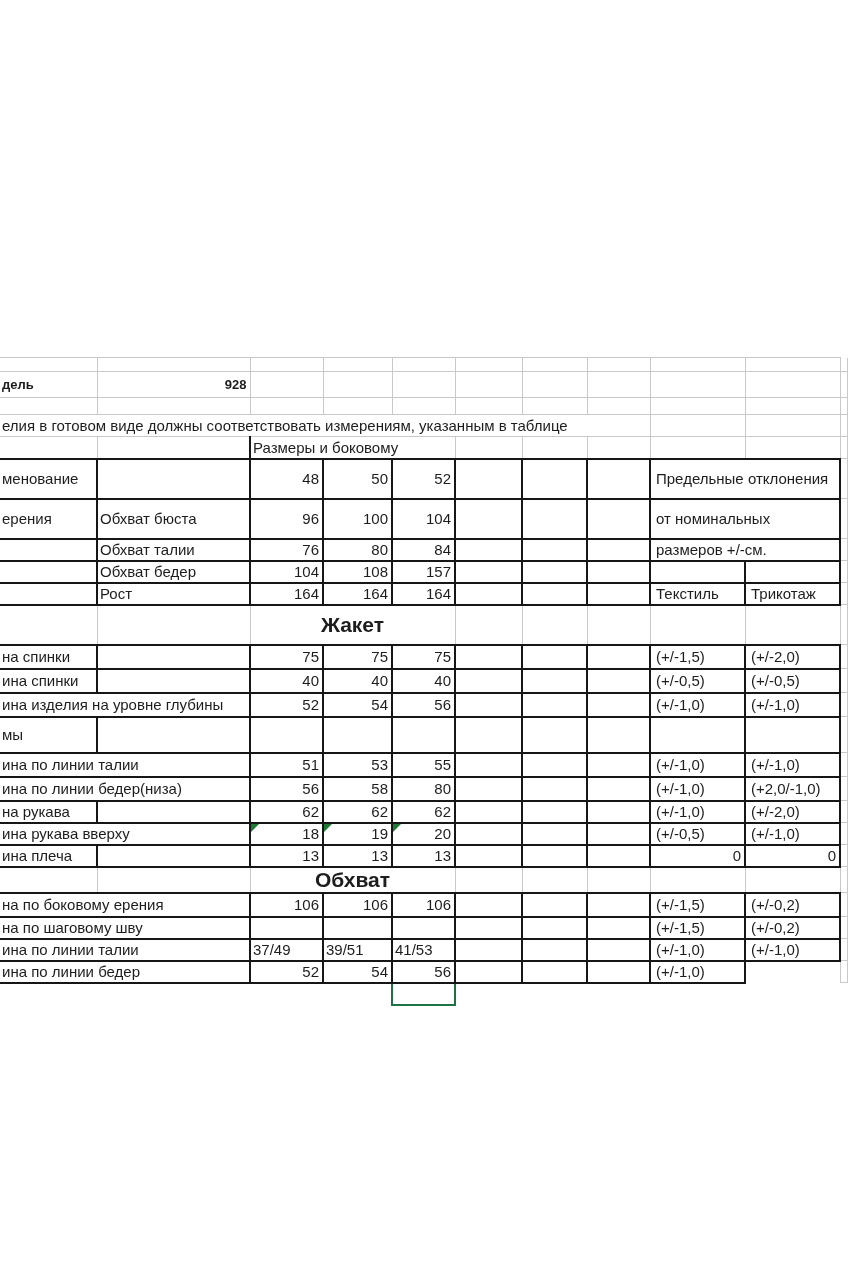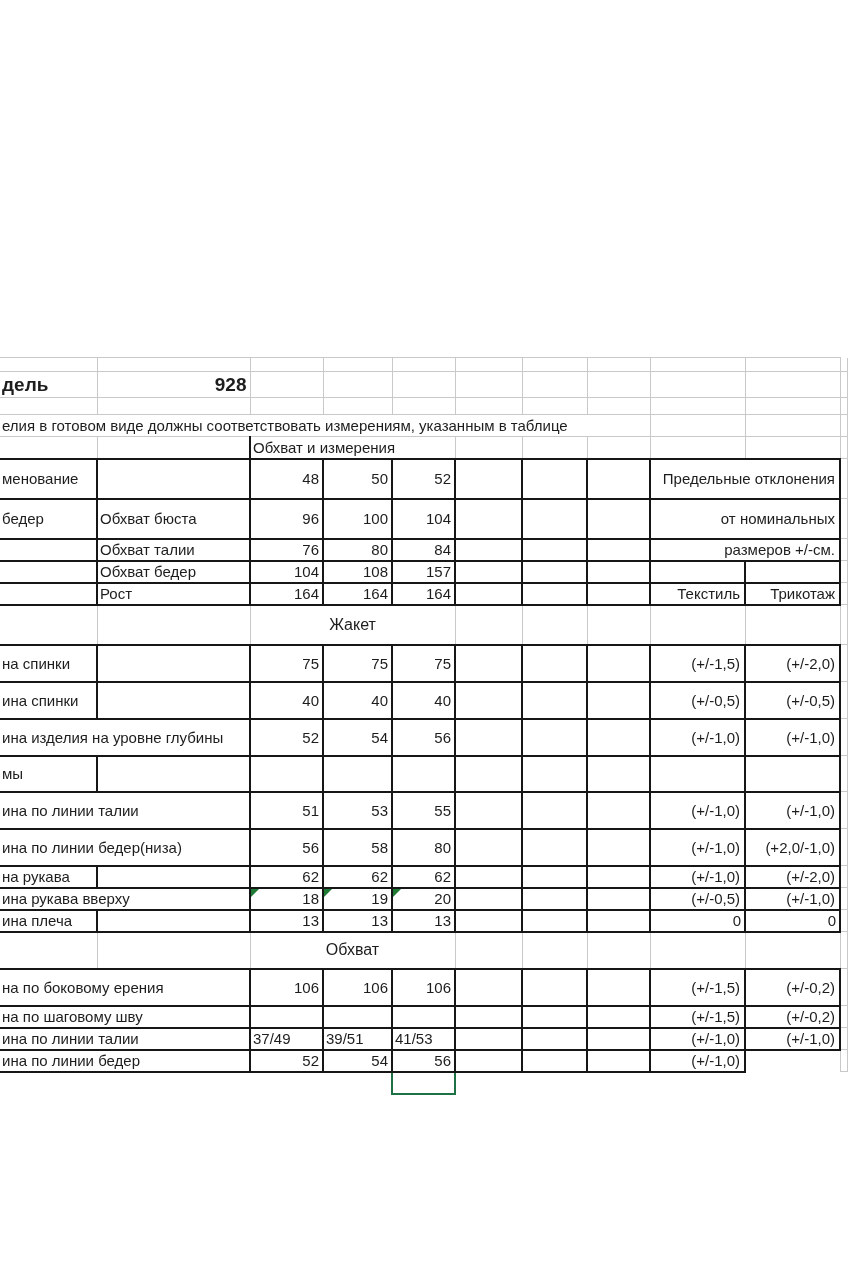--- a/index.html
+++ b/index.html
@@ -9,30 +9,30 @@
         font-family:"Liberation Sans",sans-serif;font-size:15px;color:#1d1d1d;}
   td{padding:0 4px;white-space:nowrap;overflow:visible;vertical-align:middle;}
   td:first-child{border-left:none !important;}
   .g{border:1px solid #c9c9c9;}
   .b{border:2px solid #161616;}
   .bl{border-left:2px solid #161616;}
   .k{border-left:1px solid #c9c9c9;border-right:1px solid #c9c9c9;border-bottom:1px solid #c9c9c9;}
   .gv{border-left:1px solid #c9c9c9;border-right:1px solid #c9c9c9;}
   .num{text-align:right;padding-right:3px;}
   .lab{text-align:left;padding-left:2px;}
-  .tol{text-align:right;padding-left:5px;}
+  .tol{text-align:left;padding-left:5px;}
   .bold{font-weight:normal;}
-  .big{font-size:19px;font-weight:bold;}
-  .sec{font-weight:normal;font-size:16px;text-align:center;}
+  .big{font-size:13px;font-weight:bold;}
+  .sec{font-weight:bold;font-size:21px;text-align:center;}
   .flagcell{position:relative;}
   .flag{position:absolute;top:0;left:0;width:0;height:0;
         border-top:8px solid #1e7a34;border-right:8px solid transparent;}
   .sel{border:2px solid #1e7145;}
   tr.h14{height:14px}tr.h17{height:17px}tr.h19{height:36px}tr.h22{height:22px}
-  tr.h23{height:37px}tr.h24{height:40px}tr.h26{height:26px}
+  tr.h23{height:24px}tr.h24{height:40px}tr.h26{height:26px}
 </style>
 </head>
 <body>
 
 <div class="sheet">
 <table>
 <colgroup>
   <col style="width:97px">
         <col style="width:153px">
         <col style="width:73px">
@@ -92,21 +92,21 @@
 <tr class="h22">
   <td class="lab" colspan="8">елия в готовом виде должны соответствовать измерениям, указанным в таблице</td>
   <td class="g"></td>
           <td class="g"></td>
           <td class="k"></td>
 </tr>
 
 <tr class="h22">
   <td class="g"></td>
   <td class="g"></td>
-  <td class="g bl lab" colspan="3">Обхват и измерения</td>
+  <td class="g bl lab" colspan="3">Размеры и боковому</td>
   <td class="g"></td>
           <td class="g"></td>
           <td class="g"></td>
           <td class="g"></td>
           <td class="g"></td>
           <td class="k"></td>
 </tr>
 
 <tr class="h24">
   <td class="b lab">менование</td>
@@ -115,21 +115,21 @@
   <td class="b num bold">50</td>
   <td class="b num bold">52</td>
   <td class="b"></td>
           <td class="b"></td>
           <td class="b"></td>
   <td class="b tol" colspan="2">Предельные отклонения</td>
   <td class="k"></td>
 </tr>
 
 <tr class="h24">
-  <td class="b lab">бедер</td>
+  <td class="b lab">ерения</td>
   <td class="b lab">Обхват бюста</td>
   <td class="b num">96</td>
   <td class="b num">100</td>
   <td class="b num">104</td>
   <td class="b"></td>
           <td class="b"></td>
           <td class="b"></td>
   <td class="b tol" colspan="2">от номинальных</td>
   <td class="k"></td>
 </tr>

